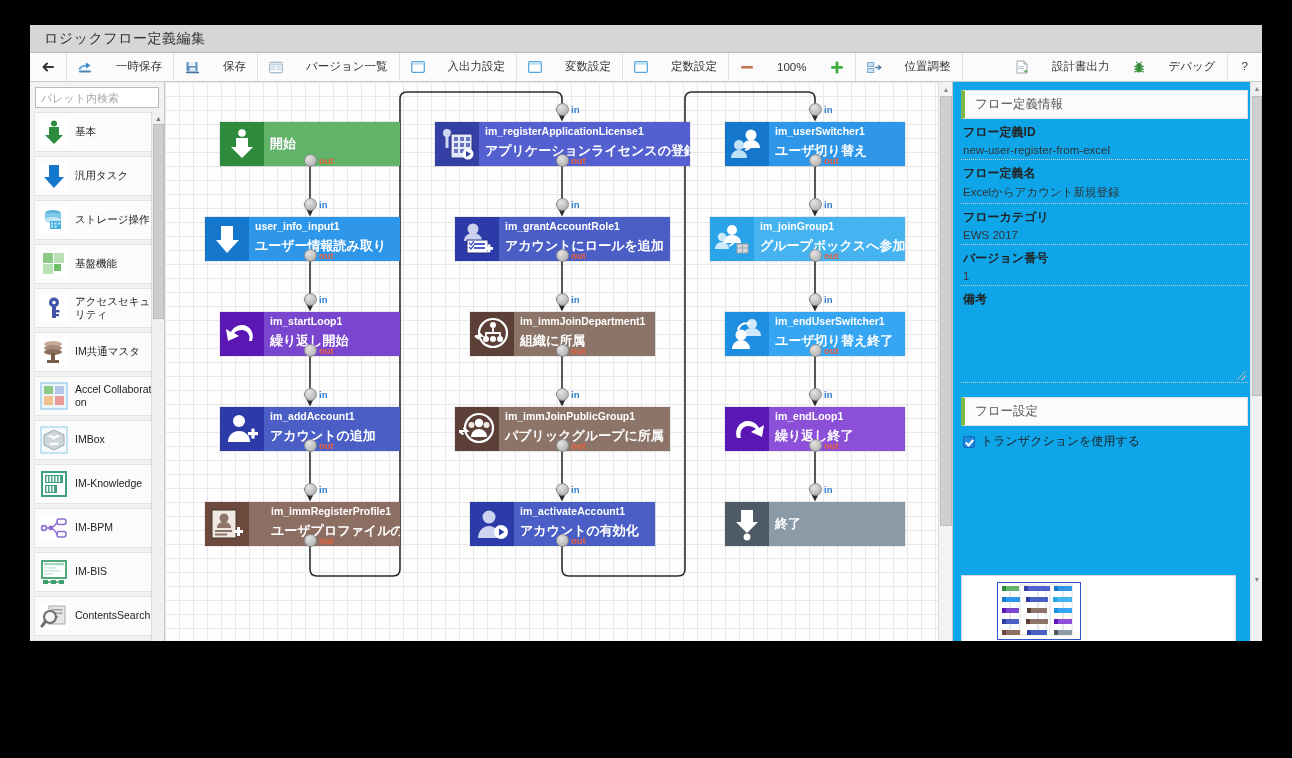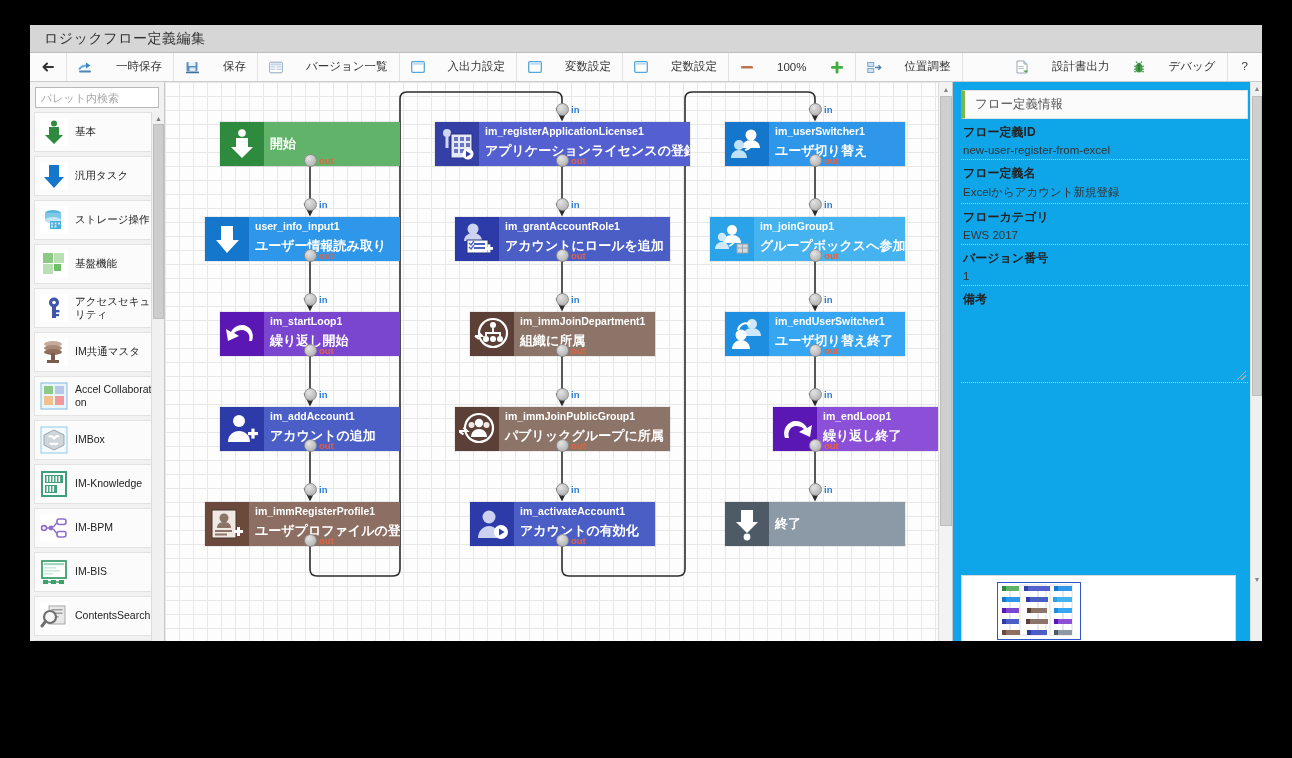--- a/index.html
+++ b/index.html
@@ -690,21 +690,21 @@
                   <path d="M4 31c0-7 5-11 11-11s11 4 11 11z" fill="#fff"></path>
                   <rect x="24" y="21" width="10" height="3.2" fill="#fff"></rect>
                   <rect x="27.4" y="17.6" width="3.2" height="10" fill="#fff"></rect>
                 </svg>
               </div>
               <div class="n-body">
                 <div class="n-id">im_addAccount1</div>
                 <div class="n-name">アカウントの追加</div>
               </div>
             </div>
-            <div class="node" style="left: 40px; top: 420px; width: 195px; background: rgb(141, 110, 98);">
+            <div class="node" style="left: 40px; top: 420px; width: 195px; background: rgb(141, 110, 98); gap: 16px;">
               <div class="n-ico" style="background: rgb(107, 74, 61);">
                 <svg width="36" height="36" viewBox="0 0 36 36">
                   <rect x="3" y="4" width="24" height="28" fill="#efe8e3" stroke="#4a352c"></rect>
                   <circle cx="15" cy="12" r="4.5" fill="#8d7468"></circle>
                   <path d="M8 22c0-4 3-6 7-6s7 2 7 6z" fill="#8d7468"></path>
                   <rect x="6" y="24" width="17" height="2" fill="#8d7468"></rect>
                   <rect x="6" y="27.5" width="12" height="2" fill="#8d7468"></rect>
                   <rect x="25" y="24" width="9" height="3" fill="#fff"></rect>
                   <rect x="28" y="21" width="3" height="9" fill="#fff"></rect>
                 </svg>
@@ -848,21 +848,21 @@
                   <path d="M3 33c0-5 4-9 9-9s9 4 9 9z" fill="#fff"></path>
                   <path d="M9 14c1-5 6-8 11-6" stroke="#fff" stroke-width="2" fill="none"></path>
                   <path d="M20 5l2 3-4 1z" fill="#fff"></path>
                 </svg>
               </div>
               <div class="n-body">
                 <div class="n-id">im_endUserSwitcher1</div>
                 <div class="n-name">ユーザ切り替え終了</div>
               </div>
             </div>
-            <div class="node" style="left: 560px; top: 325px; width: 180px; background: rgb(139, 79, 216); margin-left: 48px;">
+            <div class="node" style="left: 560px; top: 325px; width: 180px; background: rgb(139, 79, 216);">
               <div class="n-ico" style="background: rgb(90, 23, 179);">
                 <svg width="36" height="34" viewBox="0 0 36 34">
                   <path d="M8 26c-3-9 3-17 11-17 5 0 9 3 11 7l5-3-2 12-11-5 5-3c-2-2-5-3-8-3-5 0-9 5-7 12z" fill="#fff"></path>
                 </svg>
               </div>
               <div class="n-body">
                 <div class="n-id">im_endLoop1</div>
                 <div class="n-name">繰り返し終了</div>
               </div>
             </div>
@@ -965,20 +965,27 @@
 
         <div class="fld-lbl">バージョン番号</div>
         <div class="fld-val">1</div>
 
         <div class="fld-lbl">備考</div>
         <div class="fld-val remarks-box">
           <span class="resize-grip"></span>
         </div>
       </div>
 
+      <div class="sec" style="margin-top:14px">
+        <div class="sec-hd">フロー設定</div>
+        <div class="chk-row">
+          <span class="chk"></span>
+          <span class="chk-lbl">トランザクションを使用する</span>
+        </div>
+      </div>
 
       <div class="minimap">
         <div class="mm-view">
           <svg width="82" height="56" viewBox="0 0 82 56">
             <rect width="82" height="56" fill="#fff"></rect>
             <rect x="22" y="2" width="26" height="50" fill="none" stroke="#e0e0e0"></rect>
             <rect x="52" y="2" width="22" height="50" fill="none" stroke="#e0e0e0"></rect>
             <g stroke="#b0b5c4" stroke-width=".6">
               <path d="M12,8 L12,14 M12,19 L12,25 M12,30 L12,36 M12,41 L12,47"></path>
               <path d="M40,8 L40,14 M40,19 L40,25 M40,30 L40,36 M40,41 L40,47"></path>

